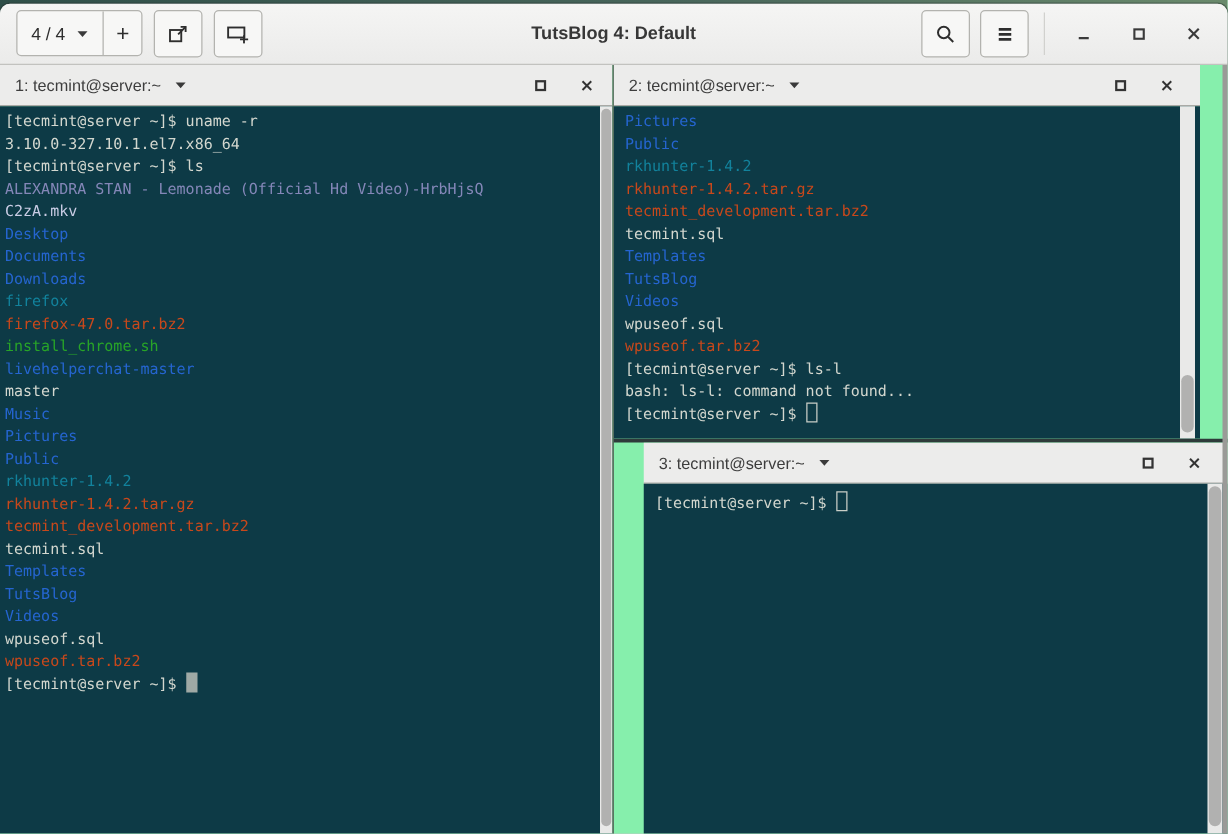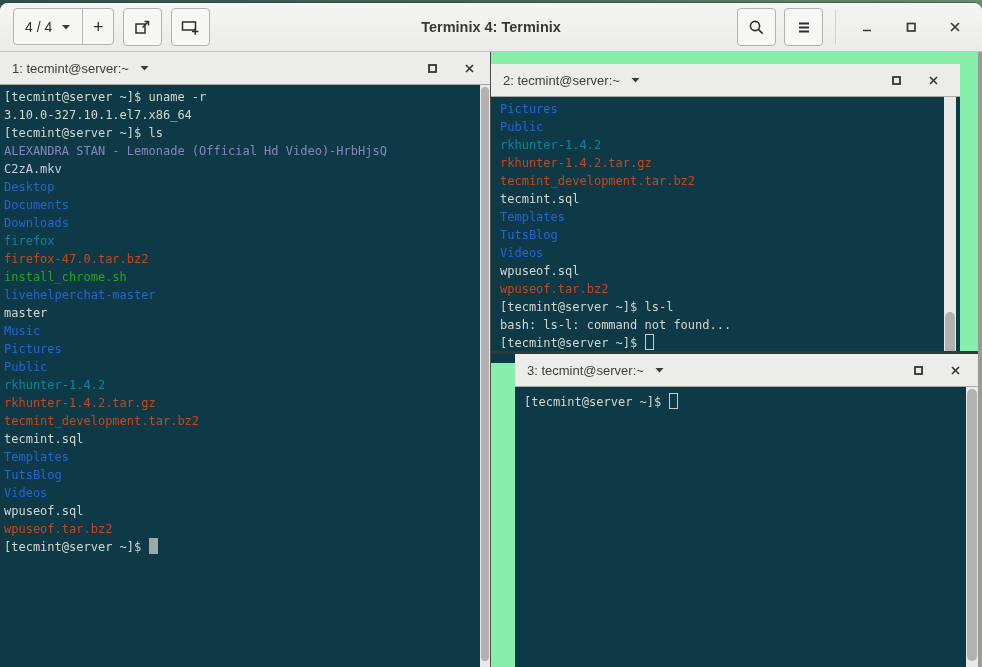--- a/index.html
+++ b/index.html
@@ -30,21 +30,21 @@
   .winctl-sep { width:1px; height:34px; background:#d1d1ce; margin-left:4px; }
   .icon-plain { width:30px; height:30px; display:flex; align-items:center; justify-content:center;
                 background:transparent; border:none; }
 
   
   .main { position:relative; height:615px; background:#86efac; }
   .pane { position:absolute; overflow:hidden; }
   #pane1 { left:0; top:0; width:490px; height:615px; }
   .divider-v { position:absolute; left:490px; top:0; width:1px; height:615px; background:#4c4c49; }
   .col-right { position:absolute; left:491px; top:0; width:491px; height:615px; }
-  #pane2 { left:0; top:12px; width:469px; height:299px; }
+  #pane2 { left:0; top:0; width:469px; height:299px; }
   .divider-h { position:absolute; left:0; top:299px; width:491px; height:3px; background:#2e3b3a; }
   #pane3 { left:0; top:302px; width:491px; height:313px;padding-left:24px; }
   .right-edge { position:absolute; right:0; top:0; bottom:0; width:4px; background:#9a9a97; }
 
   .pane-header { height:33px; background:#ececeb; border-bottom:1px solid #a9a9a5;
                  display:flex; align-items:center; padding:0 14px 0 12px; }
   .pane-title { font-size:13px; color:#3d3d3d; }
   .pane-caret { margin-left:11px; display:flex; }
   .pane-hdr-icons { margin-left:auto; display:flex; align-items:center; gap:23px; }
   #pane2 .pane-hdr-icons, #pane3 .pane-hdr-icons { padding-right:6px; }
@@ -103,21 +103,21 @@
         <span>
           <svg width="19" height="15" viewBox="0 0 19 15" fill="none" stroke="#2e2e2e" stroke-width="1.5">
             <rect x="1.5" y="2" width="13" height="8"></rect>
             <path d="M11 11.5 H17.5"></path>
             <path d="M14.2 8.2 V14.8"></path>
           </svg>
         </span>
       </button>
     </div>
 
-    <div class="tb-title">Terminix 4: Terminix</div>
+    <div class="tb-title">TutsBlog 4: Default</div>
 
     <div class="tb-right">
       <button class="tb-btn">
         <span>
           <svg width="17" height="17" viewBox="0 0 17 17" fill="none" stroke="#2e2e2e" stroke-width="1.6">
             <circle cx="7" cy="7" r="4.6"></circle>
             <path d="M10.6 10.6 L14.6 14.6"></path>
           </svg>
         </span>
       </button>

